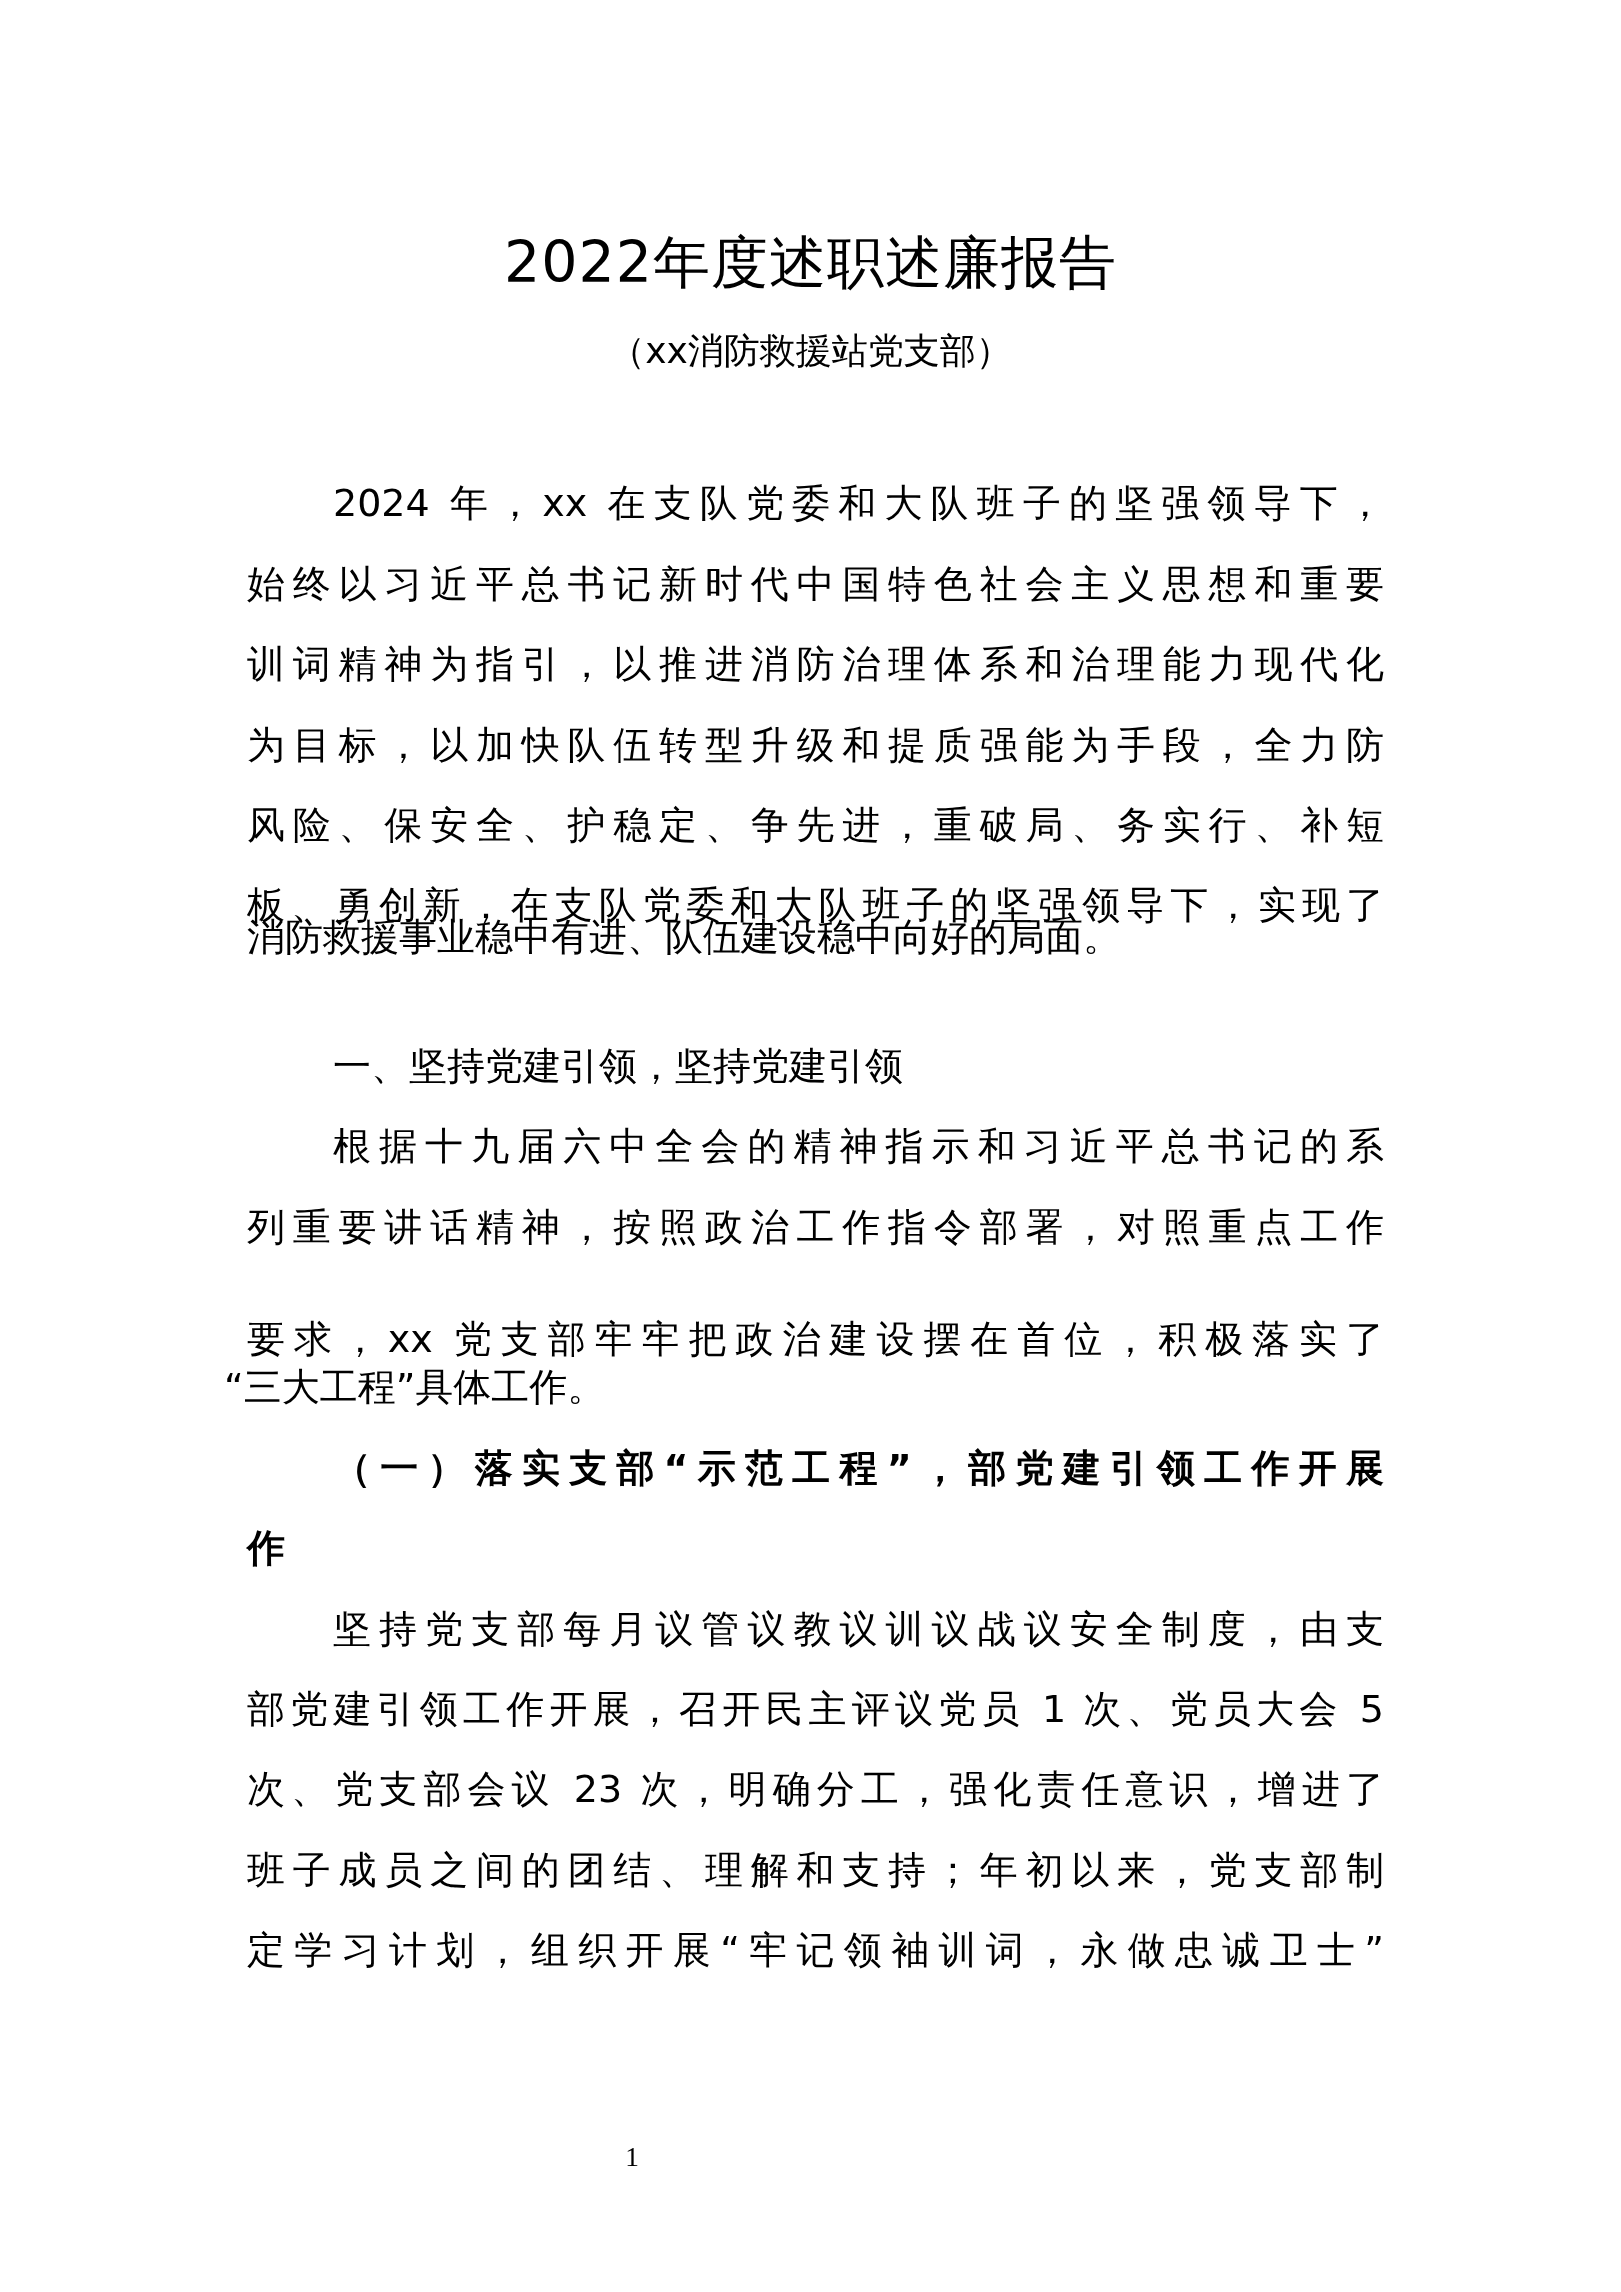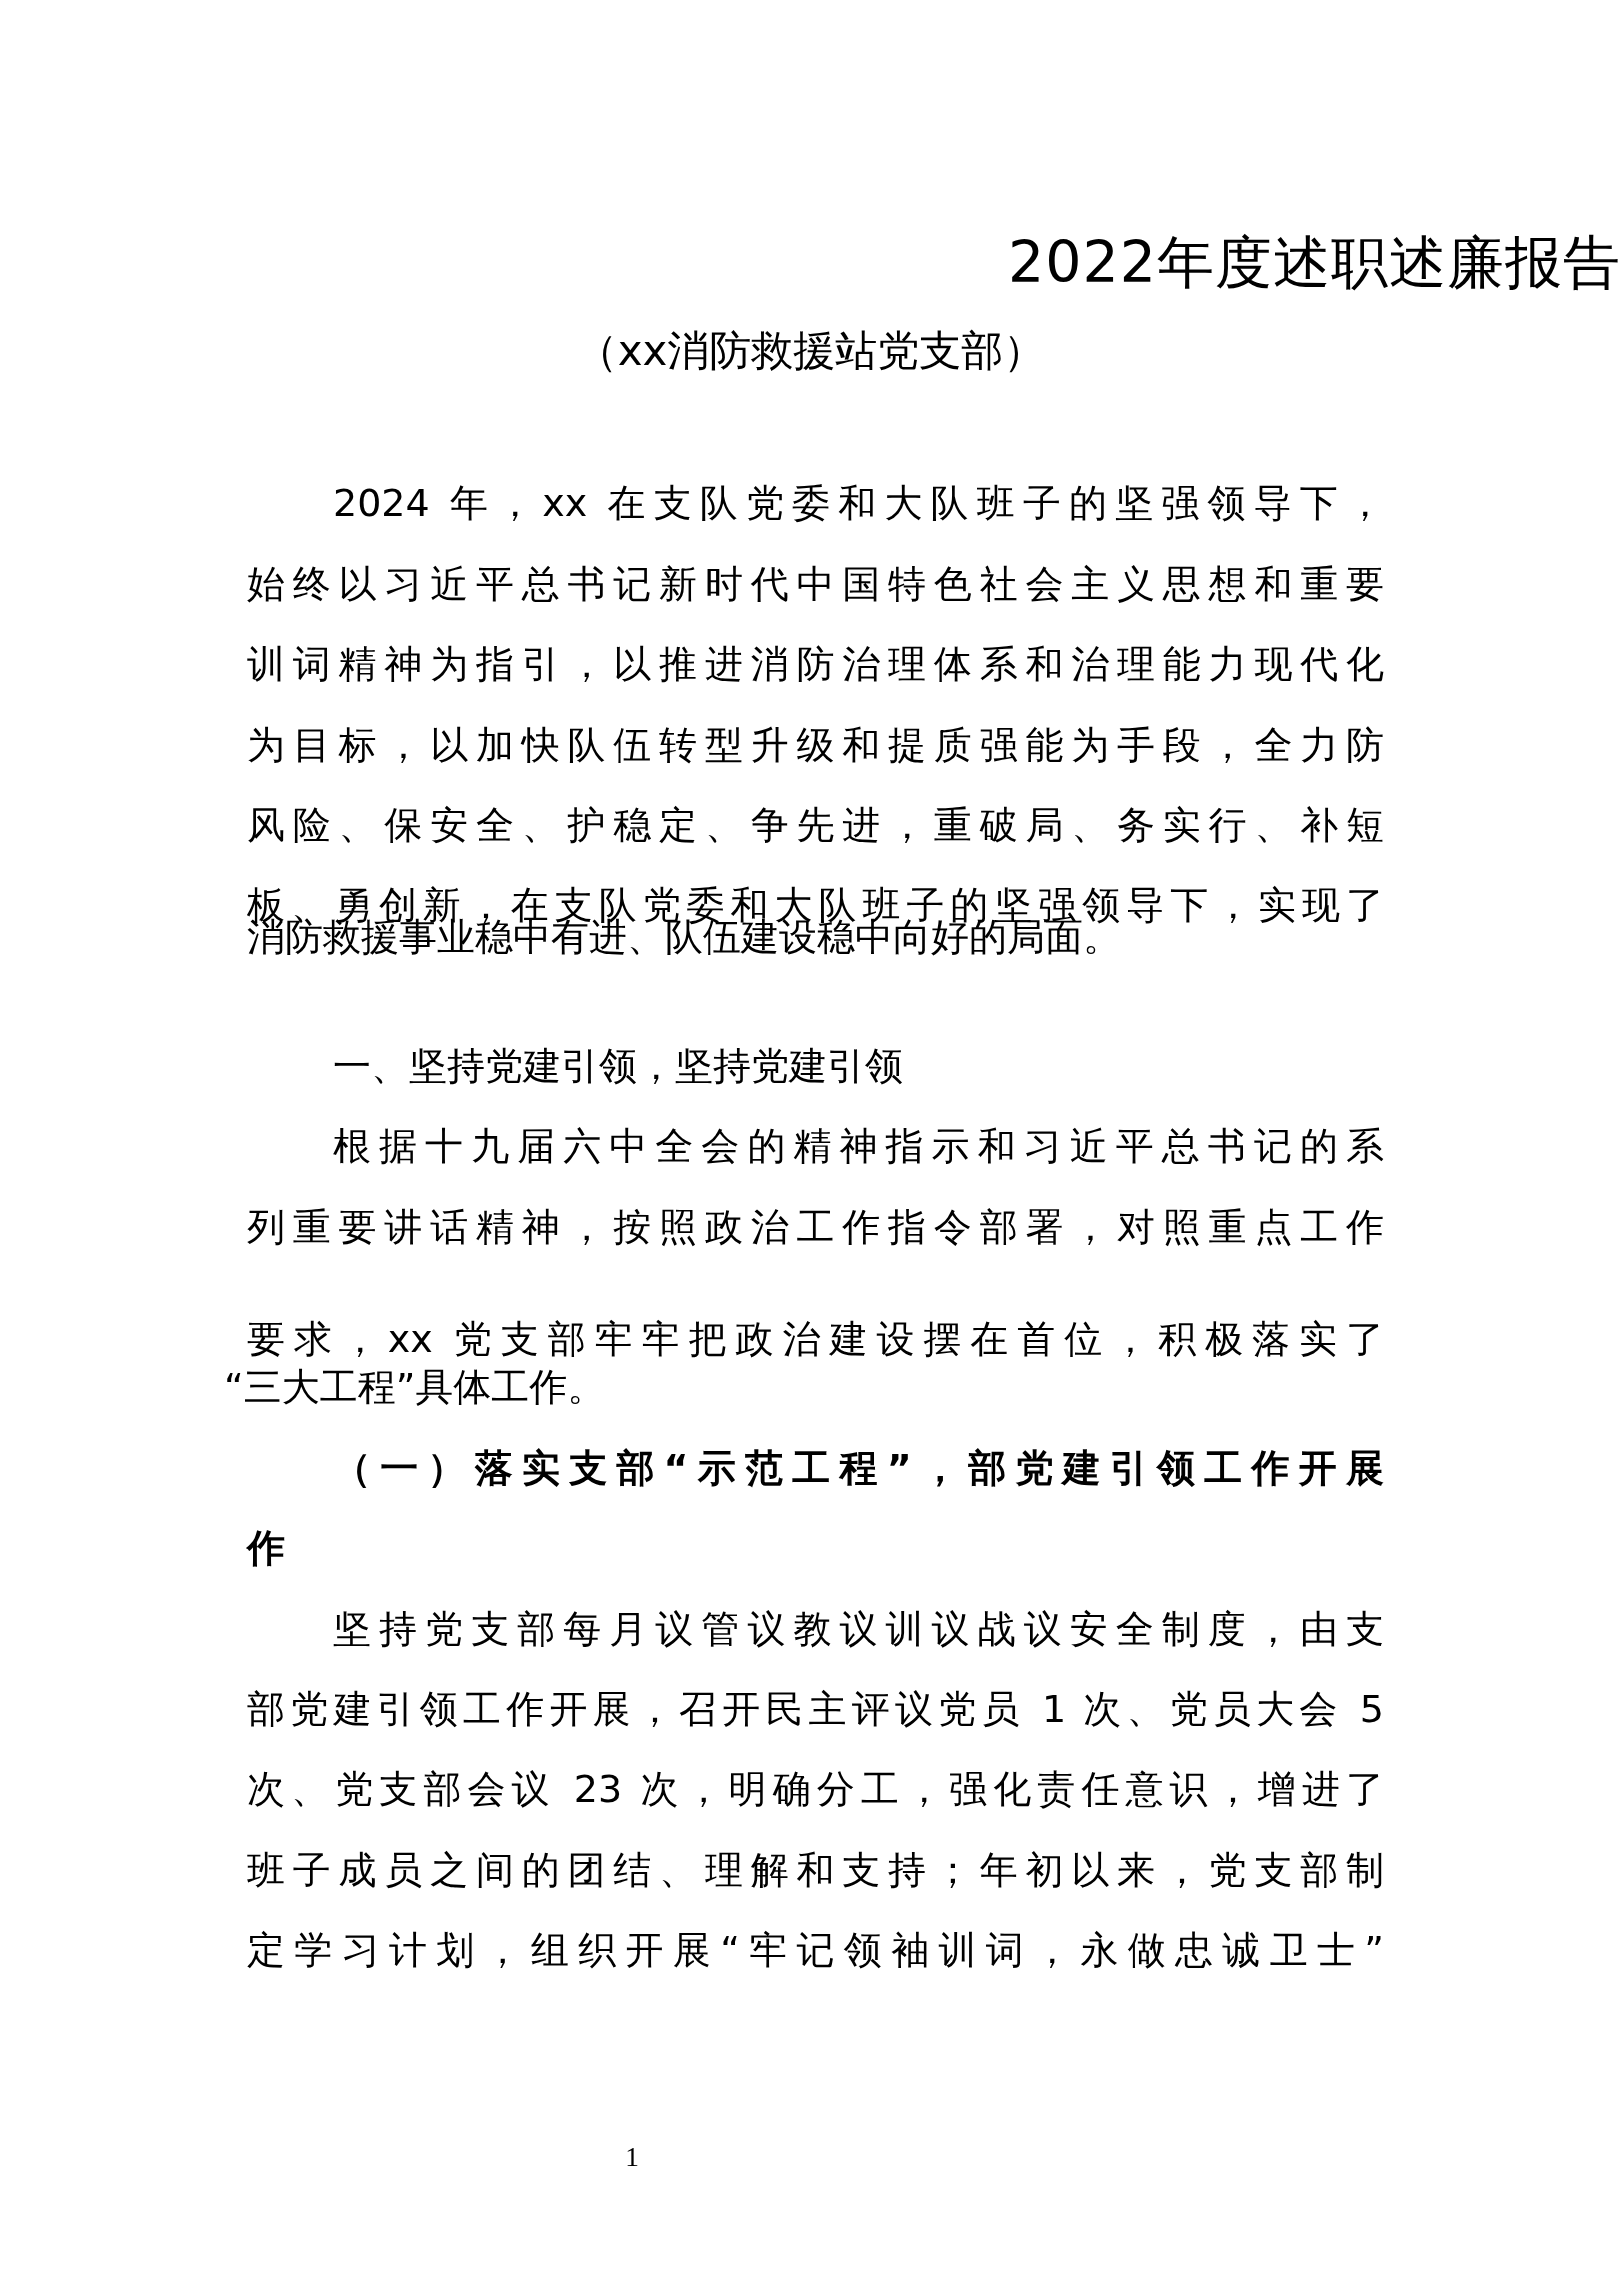--- a/index.html
+++ b/index.html
@@ -1,21 +1,21 @@
 <!DOCTYPE html>
 <html><head>
   <meta charset="utf-8">
   <style>
     html, body { margin: 0; padding: 0; background: #ffffff; }
     body { width: 1621px; height: 2293px; position: relative; overflow: hidden;
            font-family: "DejaVu Sans", sans-serif; color: #000; }
-    .title { position: absolute; left: 0; width: 1621px; top: 223px; text-align: right;
+    .title { position: absolute; left: 0; width: 1621px; top: 223px; text-align: center;
              font-size: 57px; line-height: 78px; letter-spacing: 1px; }
     .subtitle { position: absolute; left: 0; width: 1621px; top: 321px; text-align: center;
-                font-size: 42px; line-height: 59px; }
+                font-size: 36px; line-height: 59px; }
     .line { position: absolute; left: 247px; width: 1137px; font-size: 38px; line-height: 59px;
             white-space: nowrap; text-align: justify; text-align-last: justify; letter-spacing: 0px; }
     .line.last { text-align-last: left; }
     .line.indent { left: 333px; width: 1051px; }
     .bold { font-weight: bold; }
     .pagenum { position: absolute; left: 0; width: 1264px; text-align: center; top: 2142px;
                font-family: "Liberation Serif", serif; font-size: 27.4px; }
   </style>
 </head>
 <body>

